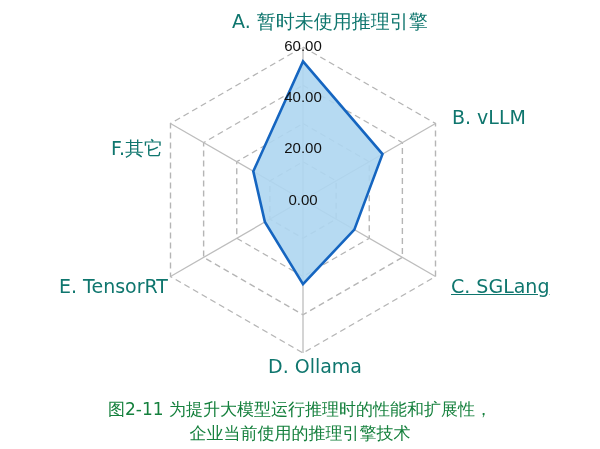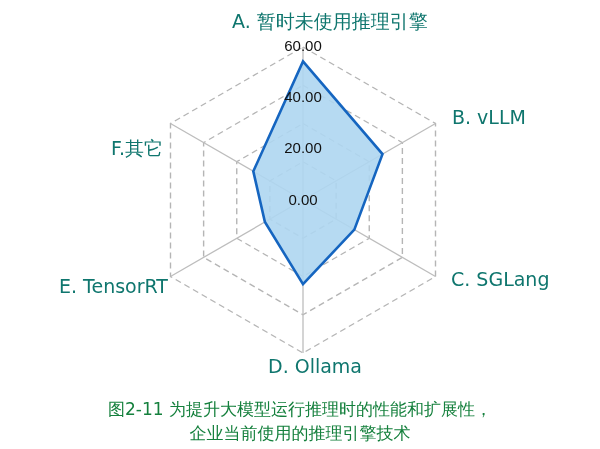--- a/index.html
+++ b/index.html
@@ -30,19 +30,19 @@
   <g id="ticks">
     <text x="303" y="51" text-anchor="middle" font-size="15" font-family="Liberation Sans, sans-serif" fill="#111">60.00</text>
     <text x="303" y="102" text-anchor="middle" font-size="15" font-family="Liberation Sans, sans-serif" fill="#111">40.00</text>
     <text x="303" y="153" text-anchor="middle" font-size="15" font-family="Liberation Sans, sans-serif" fill="#111">20.00</text>
     <text x="303" y="205" text-anchor="middle" font-size="15" font-family="Liberation Sans, sans-serif" fill="#111">0.00</text>
   </g>
 </svg>
 
 <div class="axis-label" style="left:232px;top:9px;">A. 暂时未使用推理引擎</div>
 <div class="axis-label" style="left:452px;top:106px;">B. vLLM</div>
-<div class="axis-label" style="left:451px;top:268px;">C. SGLang</div>
+<div class="axis-label" style="left:451px;top:275px;text-decoration:underline;">C. SGLang</div>
 <div class="axis-label" style="left:268px;top:355px;">D. Ollama</div>
 <div class="axis-label" style="left:59px;top:275px;">E. TensorRT</div>
 <div class="axis-label" style="left:111px;top:119px;margin-top:17px;">F.其它</div>
 
 <div class="caption" style="top:397px;">图2-11 为提升大模型运行推理时的性能和扩展性，</div>
 <div class="caption" style="top:421px;">企业当前使用的推理引擎技术</div>
 
 </body></html>

